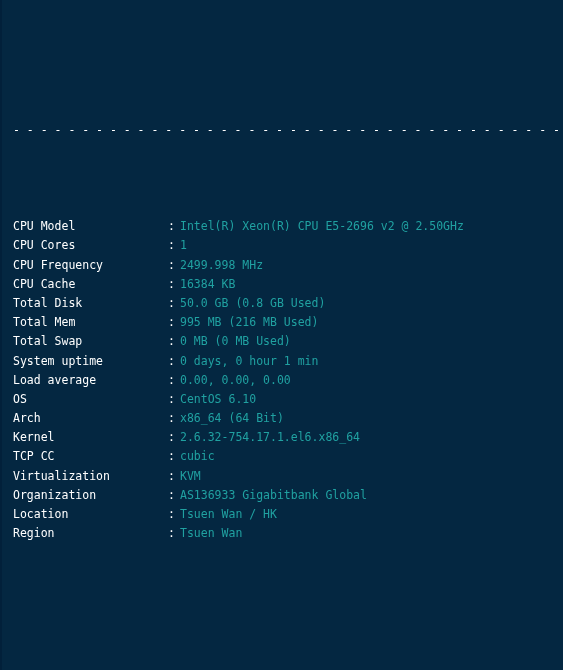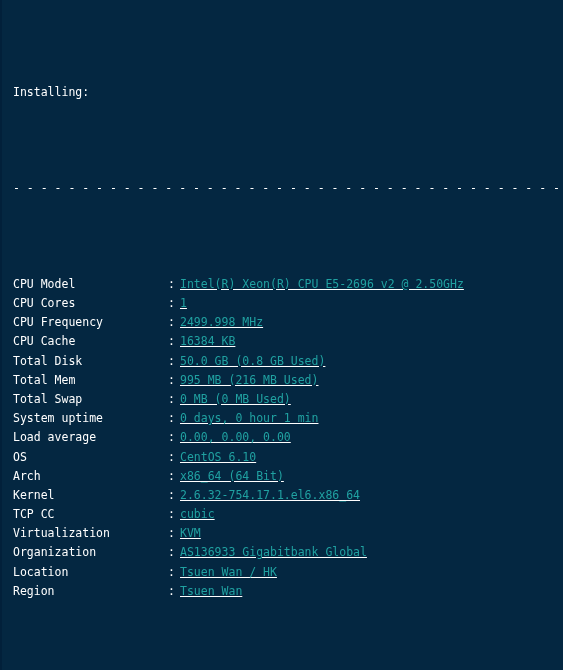--- a/index.html
+++ b/index.html
@@ -53,39 +53,38 @@
   
   .sep {
     height: 19.2px;
     display: block;
     white-space: pre;
     color: #ffffff;
     letter-spacing: 0;
   }
 
   
-  .row { display: block; height: 19.2px; white-space: pre; text-decoration: underline; }
+  .row { display: block; height: 19.2px; white-space: pre; }
   .lbl {
     display: inline-block;
     width: 155px;
     color: #ffffff;
   }
   .colon { color: #ffffff; display: inline-block; width: 12px; }
   .val { }
 </style>
 </head>
 <body>
 
 <div id="terminal">
   <div id="left-edge"></div>
 
   <div class="screen">
 
     
-    <div class="line c-white">Installing:</div>
 
     
     <div class="sep">- - - - - - - - - - - - - - - - - - - - - - - - - - - - - - - - - - - - - - - - - - - - -</div>
 
     
     <div id="sysinfo"><div class="row"><span class="lbl">CPU Model</span><span class="colon">:</span><span class="val c-teal">Intel(R) Xeon(R) CPU E5-2696 v2 @ 2.50GHz</span></div><div class="row"><span class="lbl">CPU Cores</span><span class="colon">:</span><span class="val c-teal">1</span></div><div class="row"><span class="lbl">CPU Frequency</span><span class="colon">:</span><span class="val c-teal">2499.998 MHz</span></div><div class="row"><span class="lbl">CPU Cache</span><span class="colon">:</span><span class="val c-teal">16384 KB</span></div><div class="row"><span class="lbl">Total Disk</span><span class="colon">:</span><span class="val c-teal">50.0 GB (0.8 GB Used)</span></div><div class="row"><span class="lbl">Total Mem</span><span class="colon">:</span><span class="val c-teal">995 MB (216 MB Used)</span></div><div class="row"><span class="lbl">Total Swap</span><span class="colon">:</span><span class="val c-teal">0 MB (0 MB Used)</span></div><div class="row"><span class="lbl">System uptime</span><span class="colon">:</span><span class="val c-teal">0 days, 0 hour 1 min</span></div><div class="row"><span class="lbl">Load average</span><span class="colon">:</span><span class="val c-teal">0.00, 0.00, 0.00</span></div><div class="row"><span class="lbl">OS</span><span class="colon">:</span><span class="val c-teal">CentOS 6.10</span></div><div class="row"><span class="lbl">Arch</span><span class="colon">:</span><span class="val c-teal">x86_64 (64 Bit)</span></div><div class="row"><span class="lbl">Kernel</span><span class="colon">:</span><span class="val c-teal">2.6.32-754.17.1.el6.x86_64</span></div><div class="row"><span class="lbl">TCP CC</span><span class="colon">:</span><span class="val c-teal">cubic</span></div><div class="row"><span class="lbl">Virtualization</span><span class="colon">:</span><span class="val c-teal">KVM</span></div><div class="row"><span class="lbl">Organization</span><span class="colon">:</span><span class="val c-teal">AS136933 Gigabitbank Global</span></div><div class="row"><span class="lbl">Location</span><span class="colon">:</span><span class="val c-teal">Tsuen Wan / HK</span></div><div class="row"><span class="lbl">Region</span><span class="colon">:</span><span class="val c-teal">Tsuen Wan</span></div></div>
 
     <div class="blank"></div>
 
     

